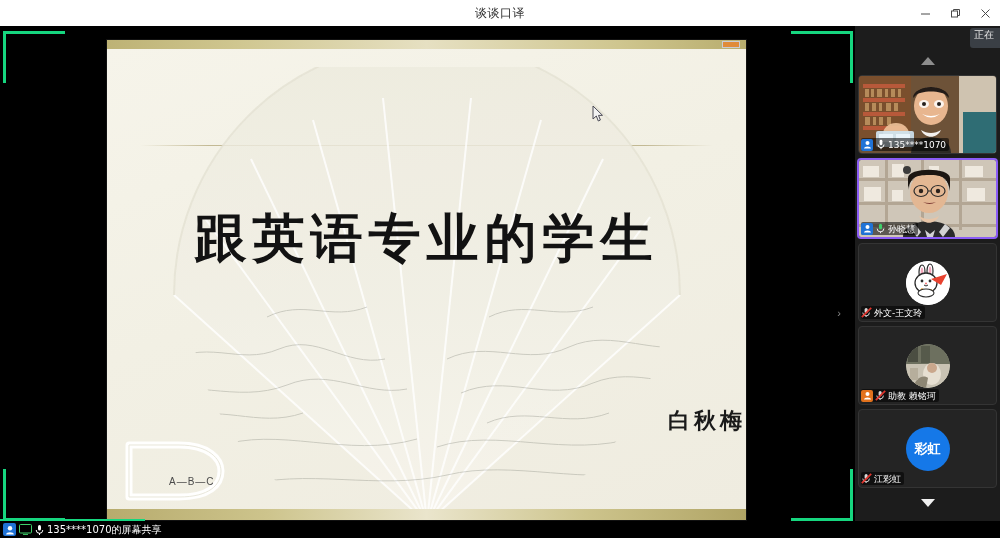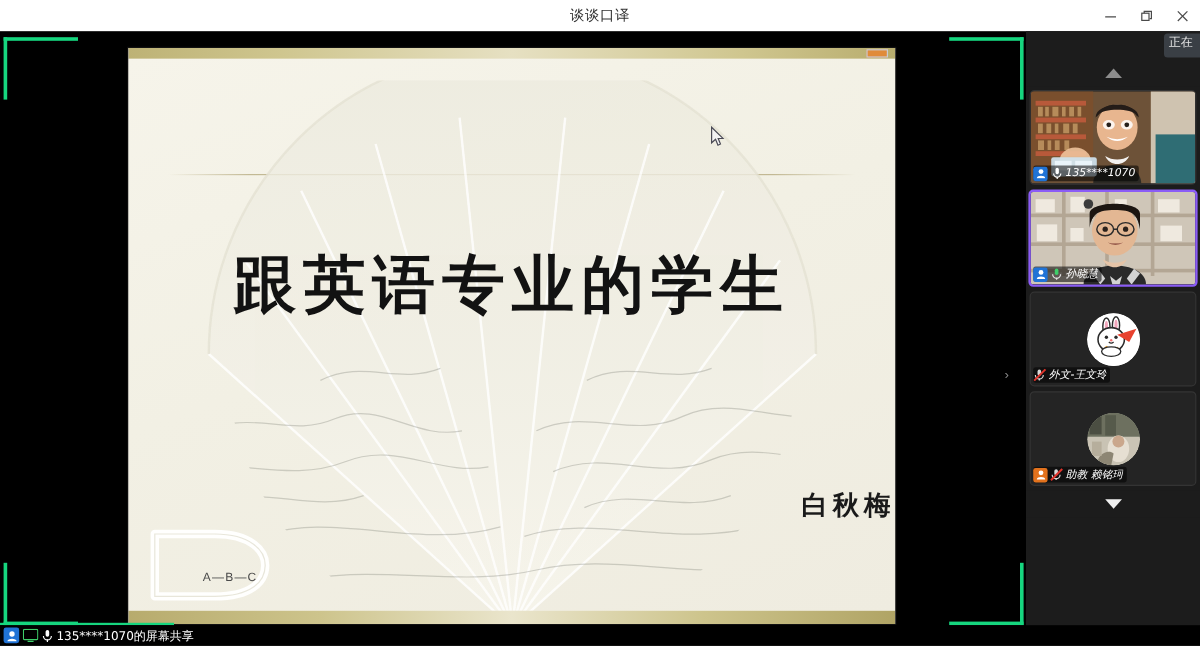--- a/index.html
+++ b/index.html
@@ -128,21 +128,21 @@
   .badge{
     width:12px;height:12px;border-radius:2px;flex:0 0 auto;
     display:flex;align-items:center;justify-content:center;
   }
   .badge.blue{background:#2073d6;}
   .badge.orange{background:#e2721d;}
   .badge svg{display:block;}
   .micwrap{width:11px;height:12px;flex:0 0 auto;display:flex;align-items:center;justify-content:center;}
   .nm{
     font-size:9px;color:#fff;white-space:nowrap;overflow:hidden;
-    font-family:"DejaVu Sans","Liberation Sans",sans-serif;line-height:12px;font-style:italic;
+    font-family:"DejaVu Sans","Liberation Sans",sans-serif;line-height:12px;
   }
   .avatar-c{
     position:absolute;left:50%;top:50%;transform:translate(-50%,-50%);
     width:44px;height:44px;border-radius:50%;overflow:hidden;
     display:flex;align-items:center;justify-content:center;
   }
   .avatar-c.blue{background:#1578e8;color:#fff;font-size:13px;font-weight:bold;
     font-family:"DejaVu Sans","Liberation Sans",sans-serif;}
 
   
@@ -504,20 +504,36 @@
             <rect x="3.6" y="1" width="3" height="5.2" rx="1.5" fill="#d8d8d8"></rect>
             <path d="M1.8 5.6 A3.3 3.3 0 0 0 8.4 5.6" fill="none" stroke="#d8d8d8" stroke-width="1"></path>
             <line x1="5.1" y1="8.4" x2="5.1" y2="10" stroke="#d8d8d8" stroke-width="1"></line>
             <line x1="0.8" y1="10.2" x2="10.2" y2="0.8" stroke="#e0342c" stroke-width="1.7"></line>
           </svg>
         </span>
         <span class="nm">助教 赖铭珂</span>
       </div>
     </div>
 
+    <div class="tile">
+      <div class="avatar-c blue">
+        <span>彩虹</span>
+      </div>
+      <div class="namebar">
+        <span class="micwrap">
+          <svg width="11" height="11" viewBox="0 0 11 11">
+            <rect x="3.6" y="1" width="3" height="5.2" rx="1.5" fill="#d8d8d8"></rect>
+            <path d="M1.8 5.6 A3.3 3.3 0 0 0 8.4 5.6" fill="none" stroke="#d8d8d8" stroke-width="1"></path>
+            <line x1="5.1" y1="8.4" x2="5.1" y2="10" stroke="#d8d8d8" stroke-width="1"></line>
+            <line x1="0.8" y1="10.2" x2="10.2" y2="0.8" stroke="#e0342c" stroke-width="1.7"></line>
+          </svg>
+        </span>
+        <span class="nm">江彩虹</span>
+      </div>
+    </div>
 
     <div class="scroll-btn">
       <span class="tri down"></span>
     </div>
   </div>
 
   <div class="greenline"></div>
 </div>
 
 <div id="statusbar">

